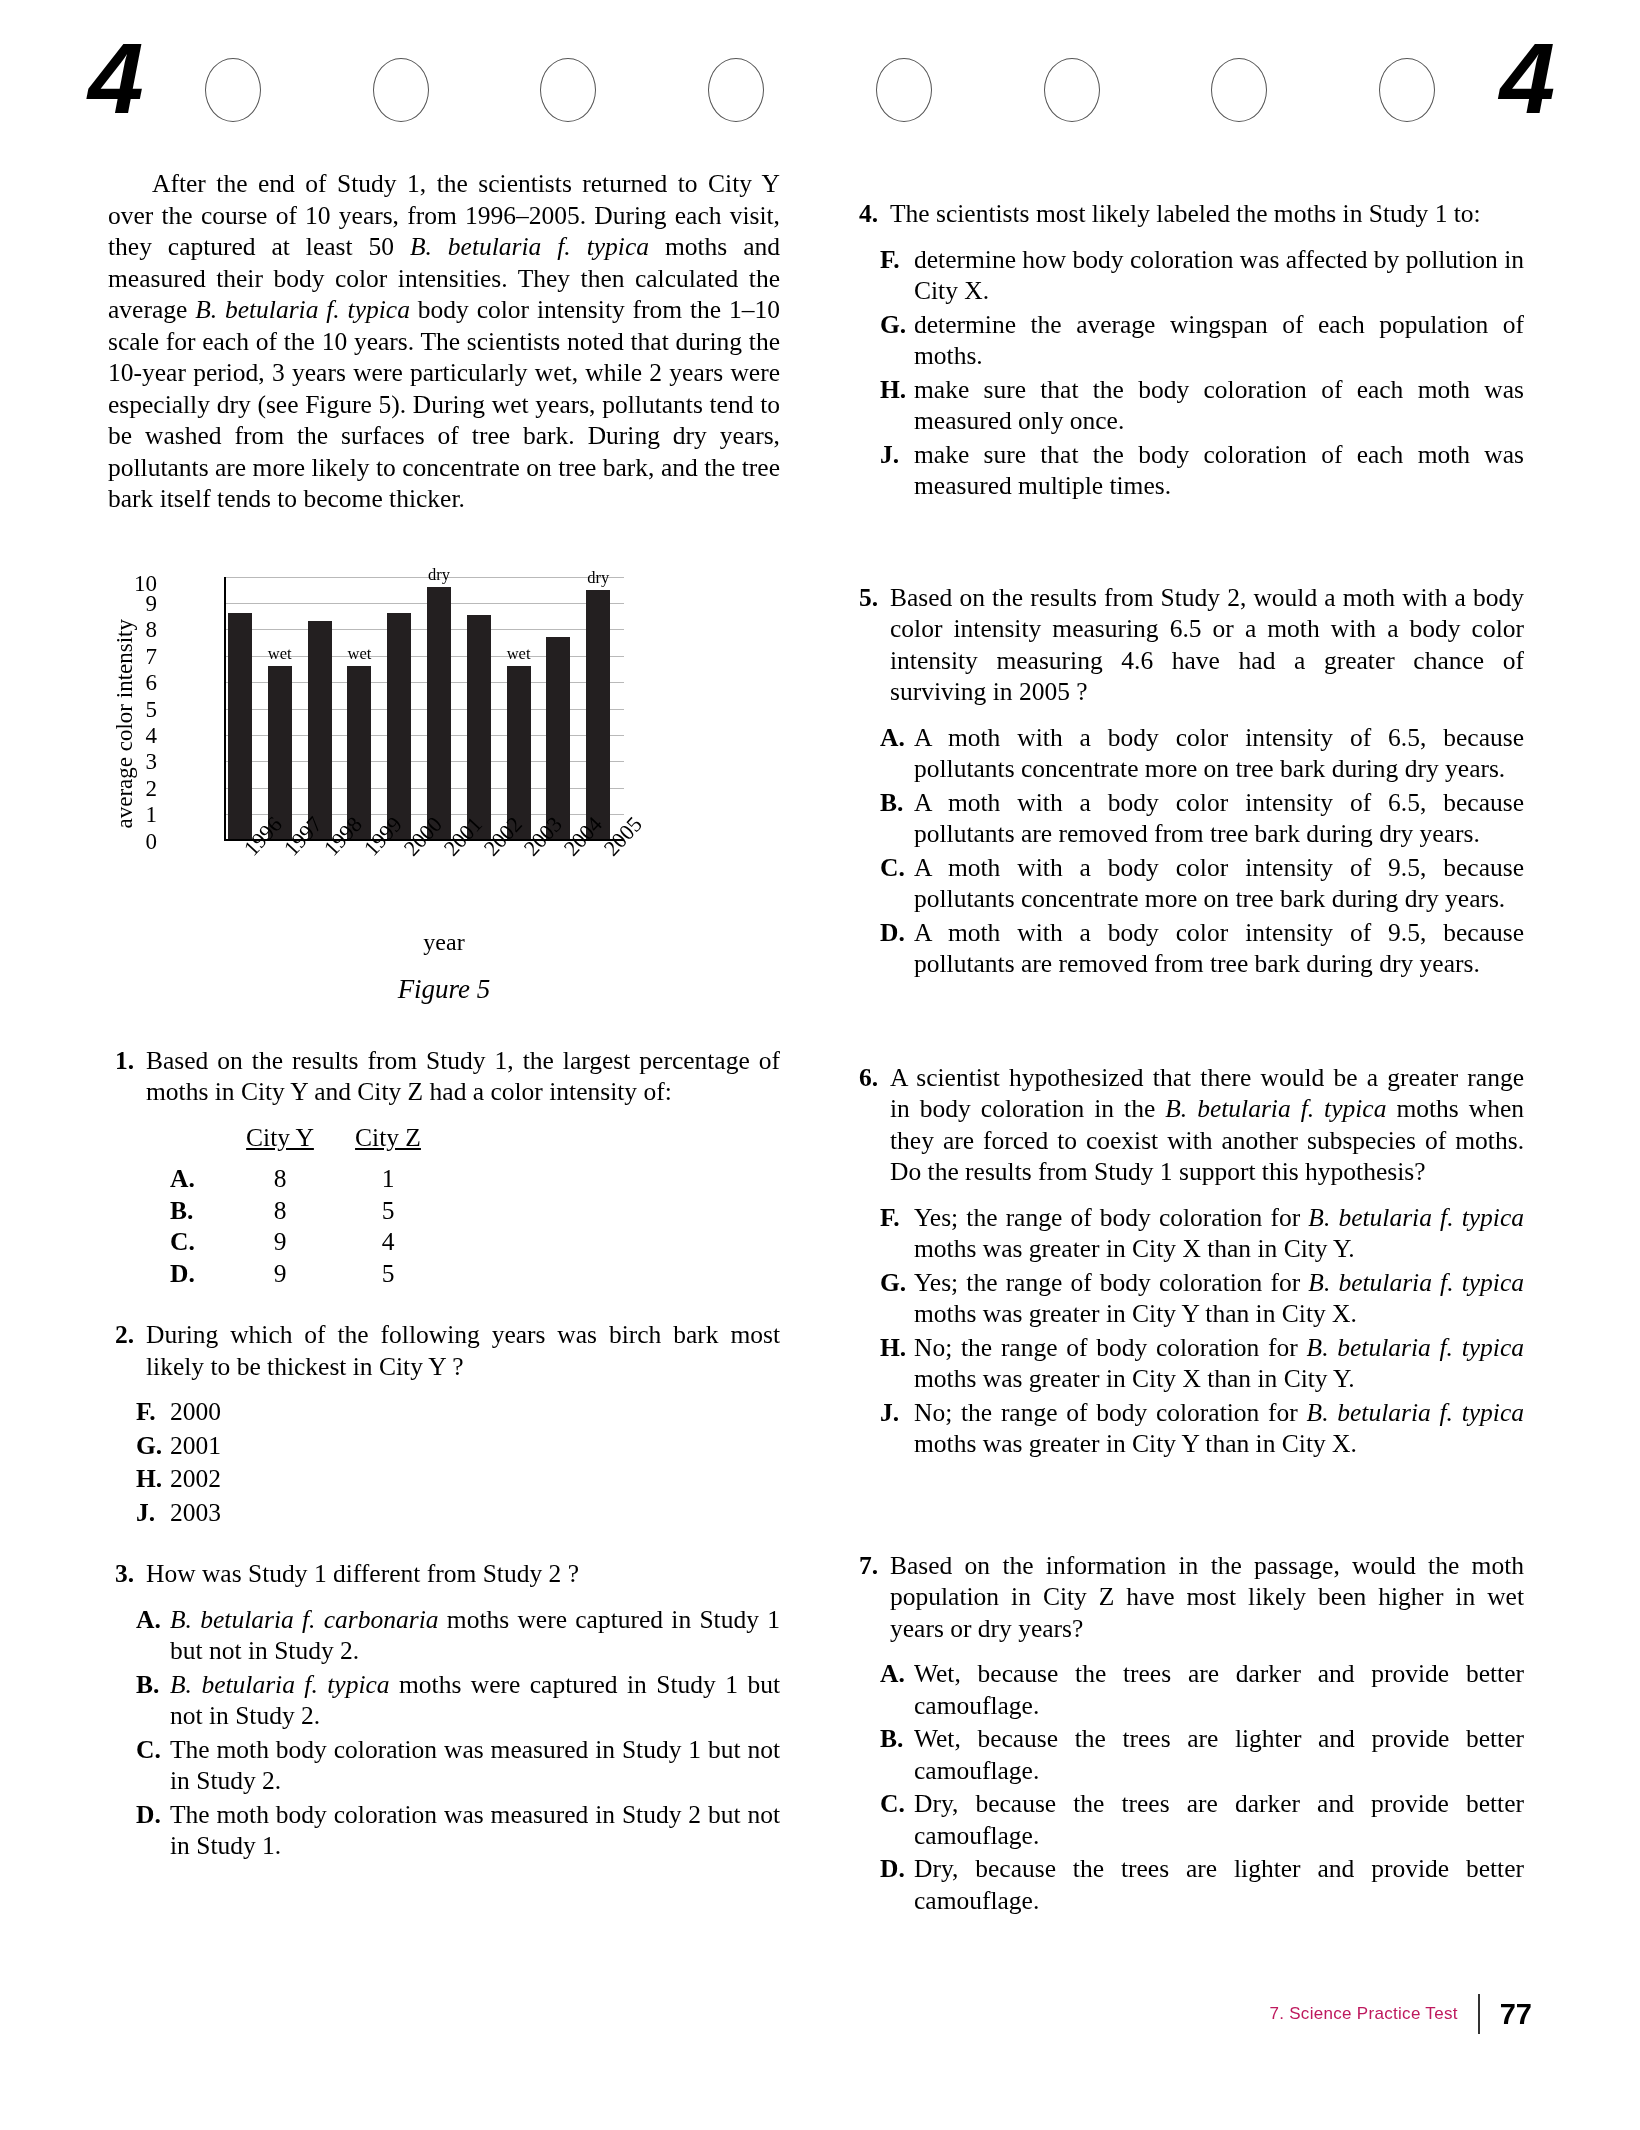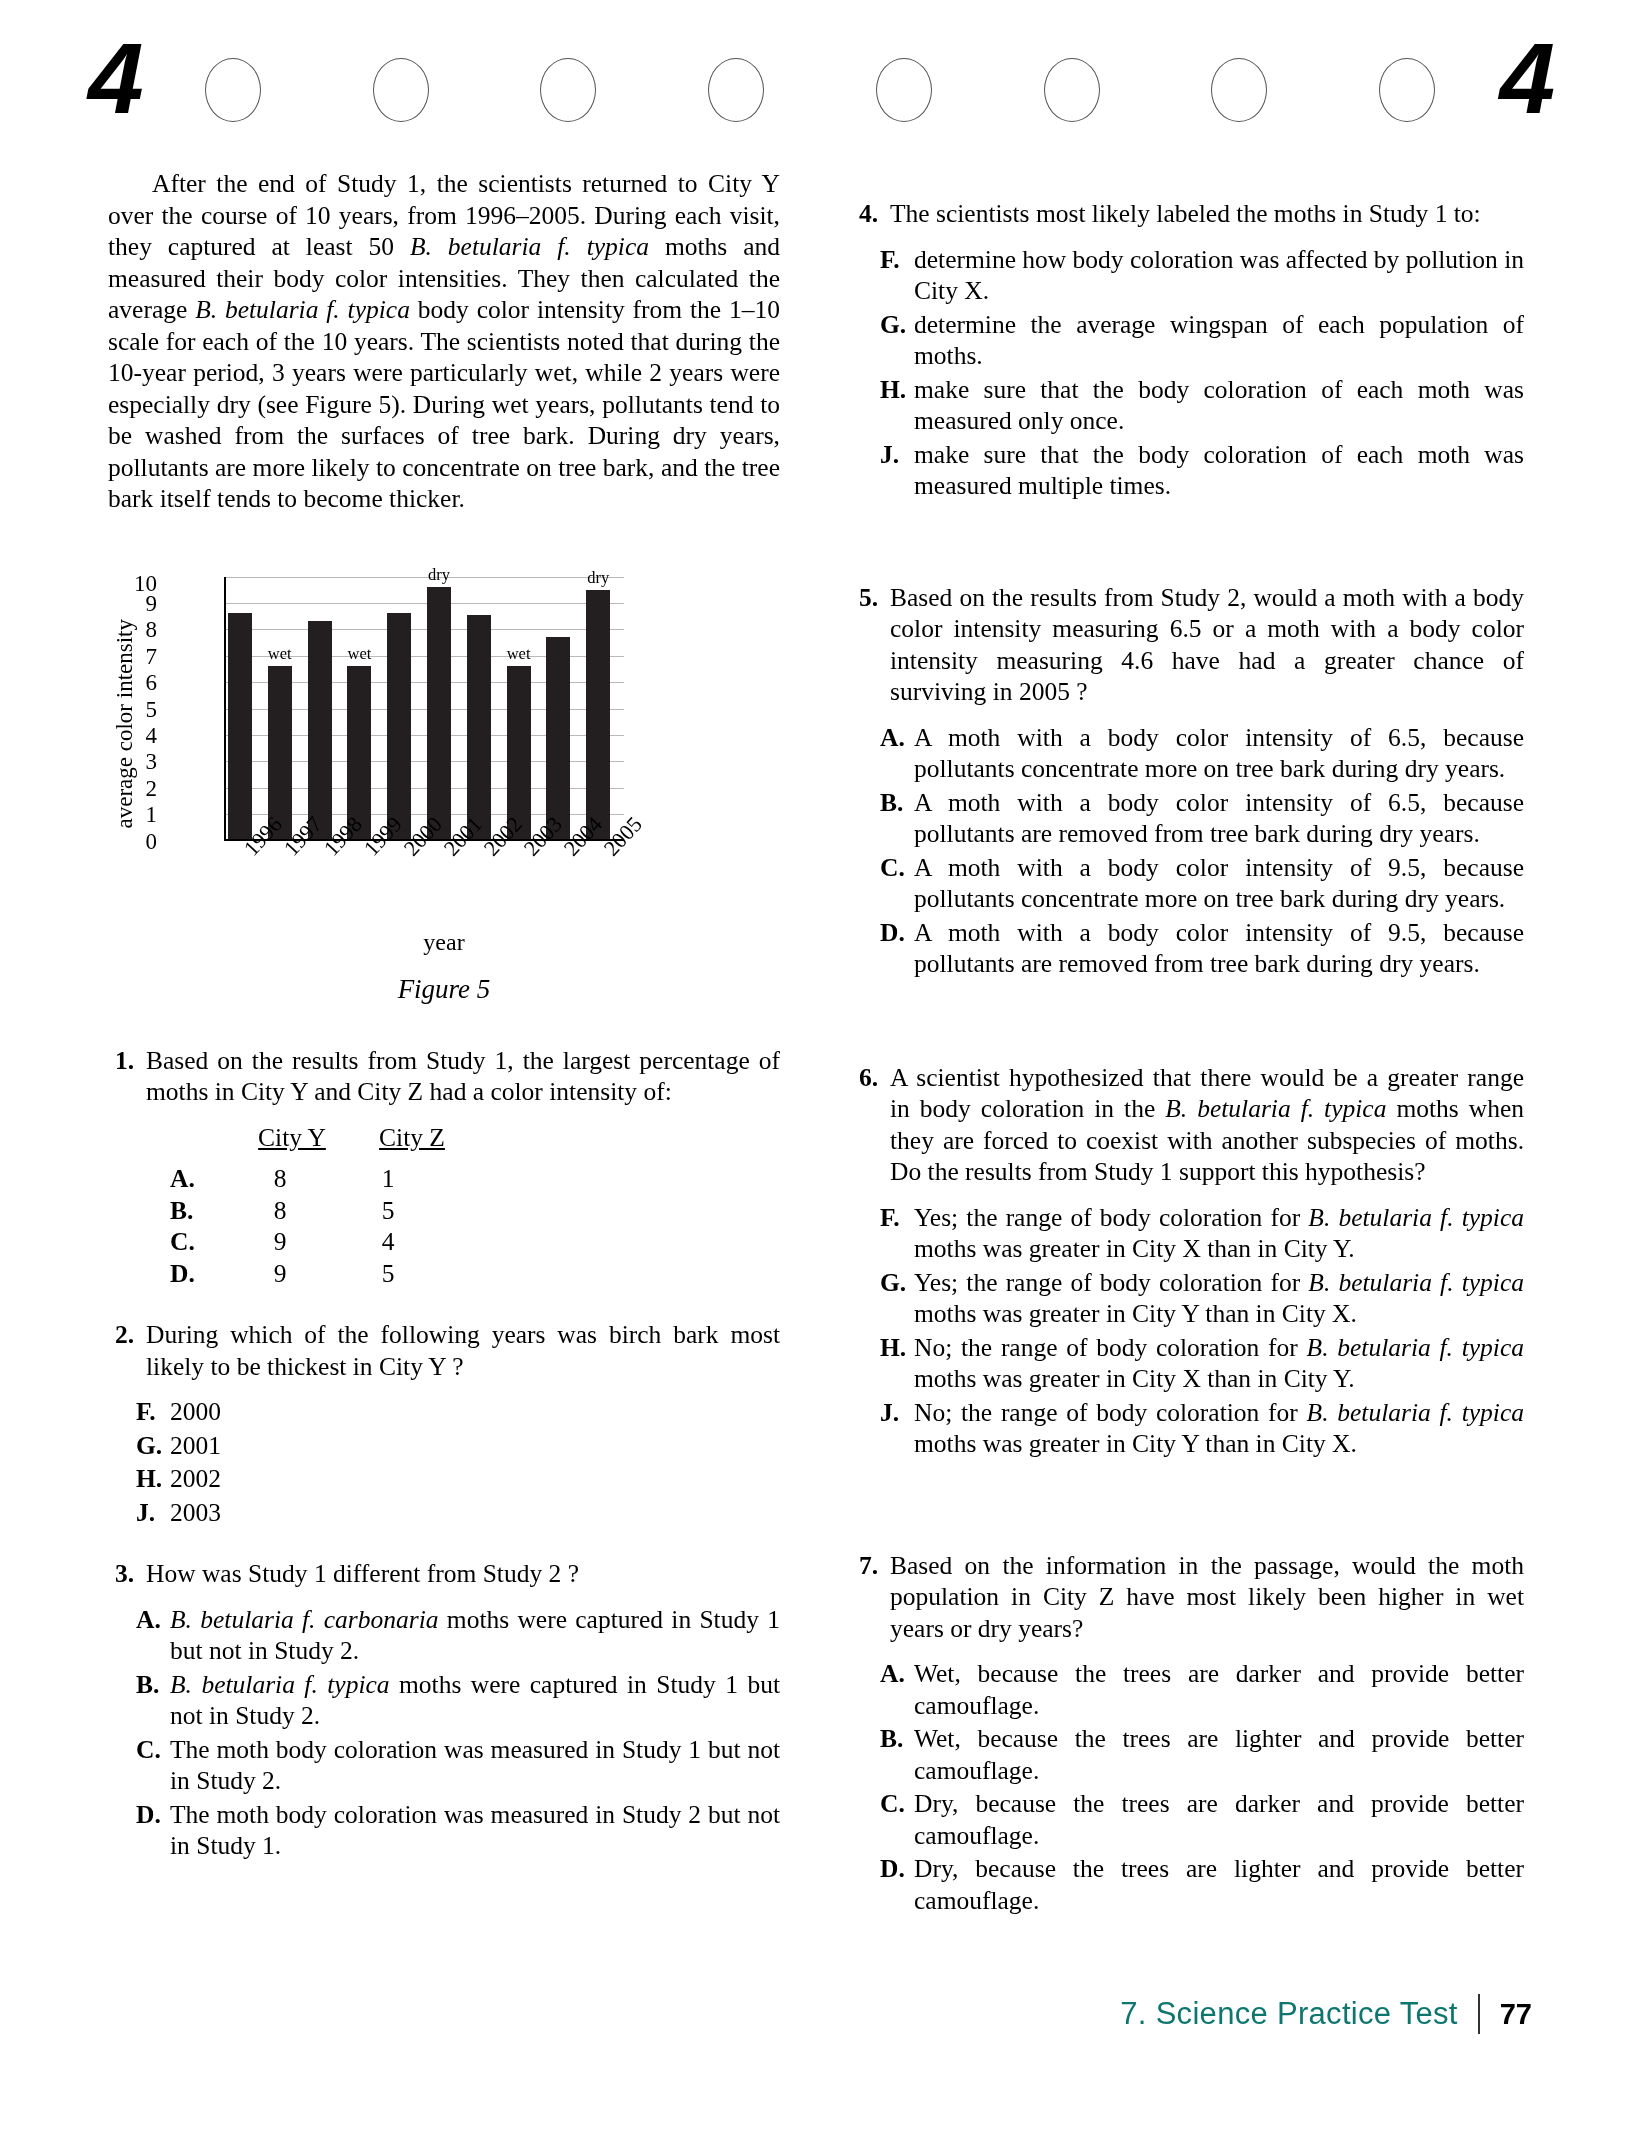--- a/index.html
+++ b/index.html
@@ -84,34 +84,34 @@
   .q-text { flex:1; text-align:justify; }
   .q-text i { font-style:italic; }
   .choices { margin-top:14px; }
   .choice { display:flex; font-size:25.5px; line-height:31.5px; margin-bottom:2px; }
   .ch-let { flex:0 0 62px; font-weight:bold; padding-left:28px; box-sizing:border-box; }
   .ch-txt { flex:1; text-align:justify; }
   .ch-txt i { font-style:italic; }
 
   
   .ansTable { margin-top:14px; padding-left:62px; font-size:25.5px; line-height:31.5px; }
-  .ansTable .hdrRow { display:flex; margin-bottom:10px;gap:12px; }
+  .ansTable .hdrRow { display:flex; margin-bottom:10px; }
   .ansTable .hdrRow span { text-decoration:underline; }
   .ansTable .cA { flex:0 0 56px; font-weight:bold; }
   .ansTable .cB { flex:0 0 108px; text-align:center; }
   .ansTable .cC { flex:0 0 108px; text-align:center; }
   .ansTable .row { display:flex; }
 
   
   .footer {
     position:absolute; right:108px; bottom:96px;
     display:flex; align-items:center;
     font-family:"Liberation Sans", sans-serif;
   }
-  .f-test { font-size:31px; color:#0f766e; letter-spacing:0.3px; }
+  .f-test { font-size:17px; color:#be185d; letter-spacing:0.3px; }
   .f-rule { width:2px; height:40px; background:#333; margin:0 20px; }
   .f-page { font-size:29px; font-weight:bold; }
 </style>
 </head>
 <body>
 
 <div class="page">
 
   <div class="hdr">
     <div class="hdr-num left">4</div>

